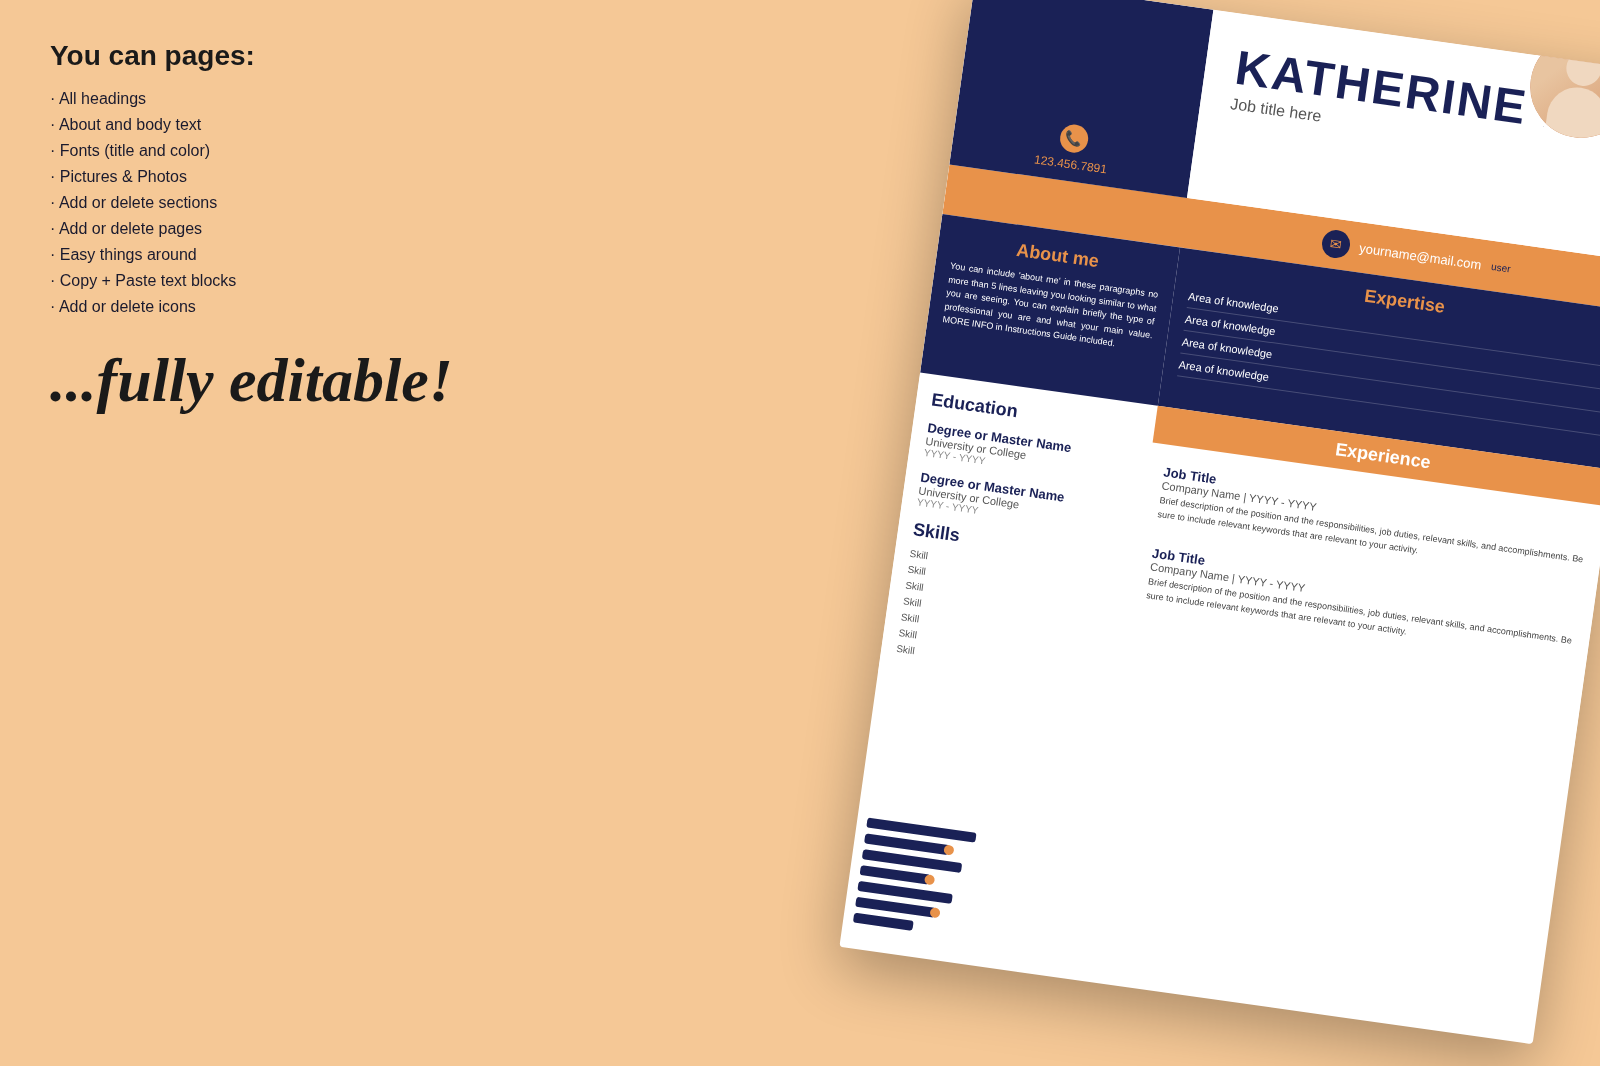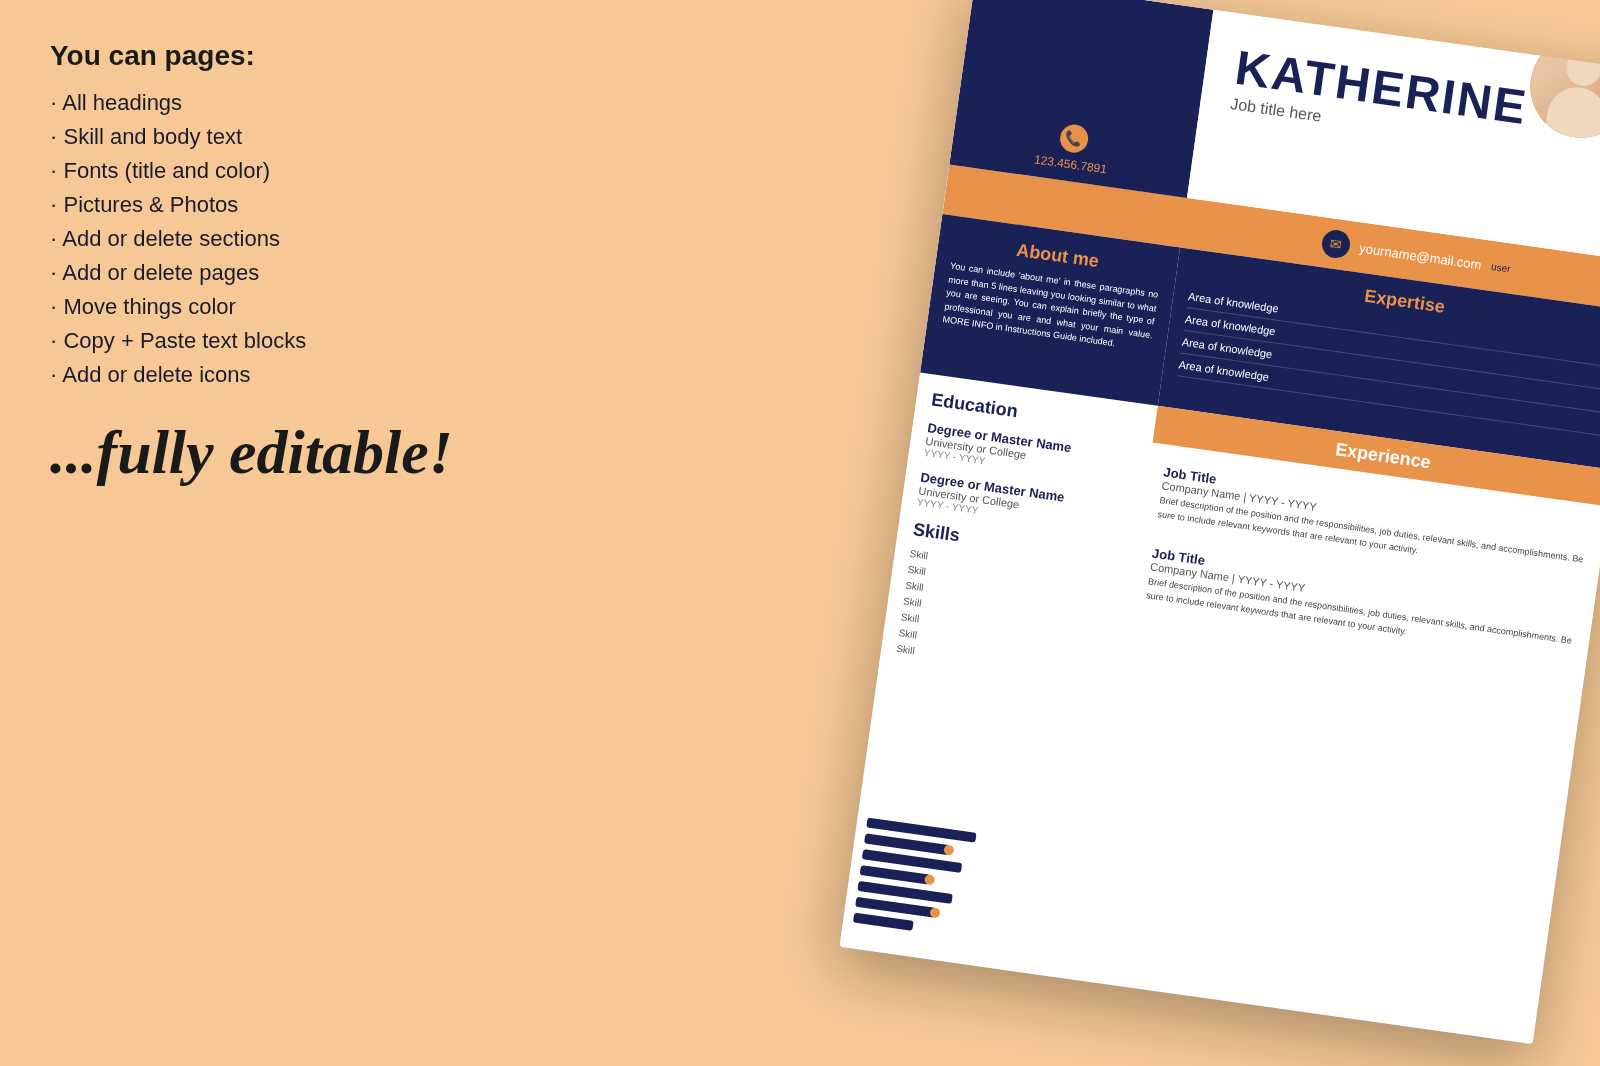--- a/index.html
+++ b/index.html
@@ -38,21 +38,21 @@
       margin-bottom: 18px;
       font-family: Arial, sans-serif;
     }
 
     .feature-list {
       list-style: none;
       margin-bottom: 30px;
     }
 
     .feature-list li {
-      font-size: 22px;
+      font-size: 16px;
       color: #1a1a2e;
       margin-bottom: 8px;
       font-family: Arial, sans-serif;
       font-weight: 400;
     }
 
     .feature-list li::before {
       content: '· ';
     }
 
@@ -315,26 +315,26 @@
   </style>
 </head>
 <body>
 
 <div class="left-panel">
 
   <div class="subtitle">You can pages:</div>
 
   <ul class="feature-list">
   <li>All headings</li>
-      <li>Skill and body text</li>
+      <li>About and body text</li>
       <li>Fonts (title and color)</li>
       <li>Pictures &amp; Photos</li>
       <li>Add or delete sections</li>
       <li>Add or delete pages</li>
-      <li>Move things color</li>
+      <li>Easy things around</li>
       <li>Copy + Paste text blocks</li>
       <li>Add or delete icons</li>
     </ul>
 
   <div class="footer-text">...fully editable!</div>
 </div>
 
 <div class="resume-wrapper">
   <div class="resume-page">
 

